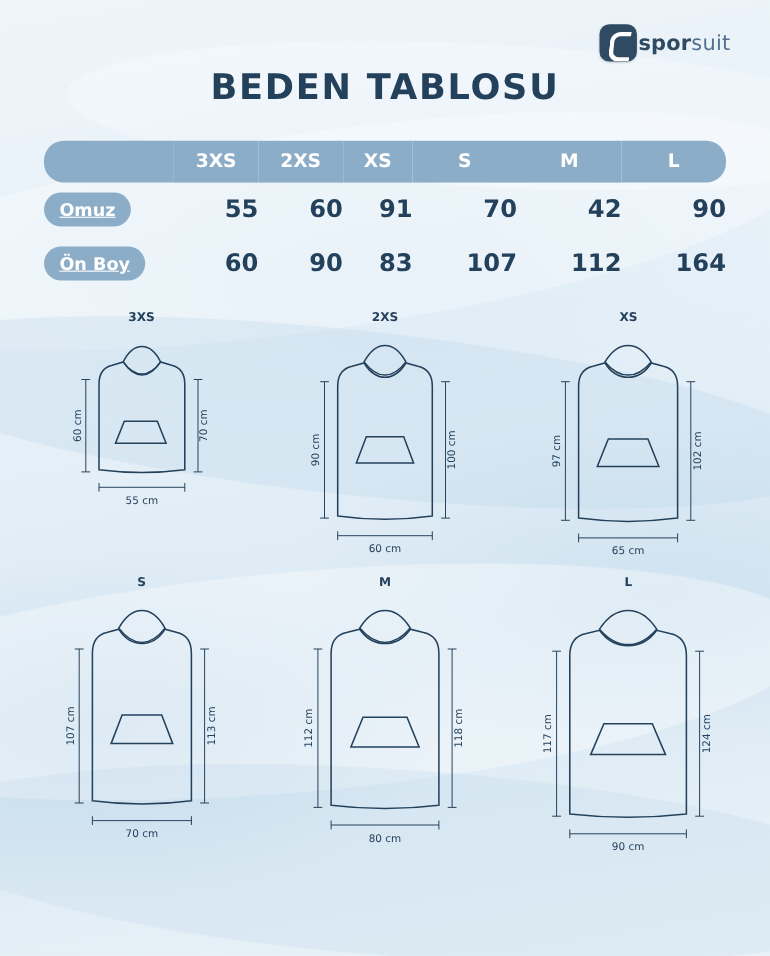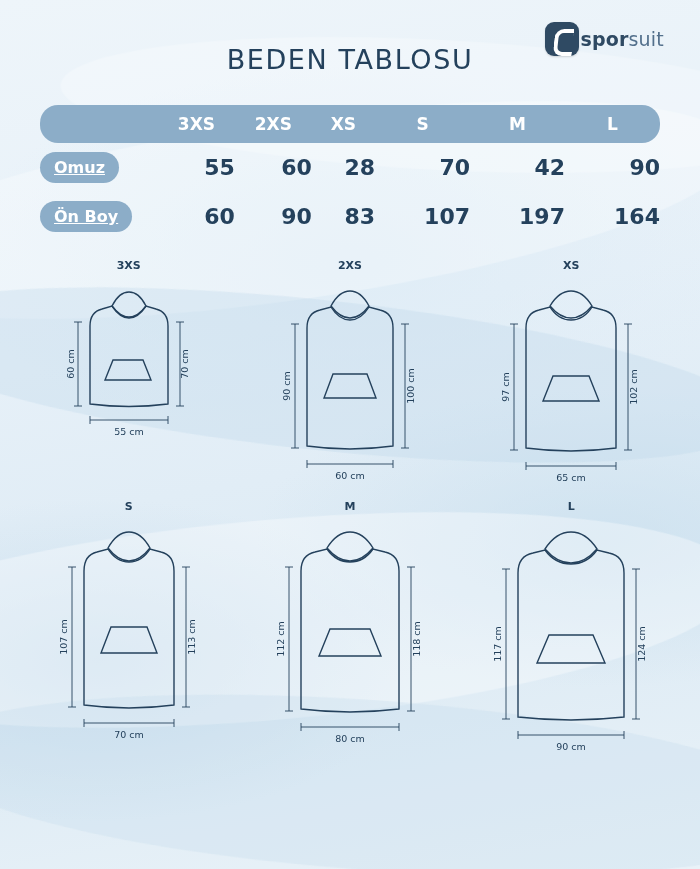--- a/index.html
+++ b/index.html
@@ -47,23 +47,23 @@
     border-top:4px solid #ffffff;
     border-bottom:4px solid #ffffff;
     border-radius:9px 0 0 9px;
     transform:skewX(-6deg);
   }
   .logo-text{font-size:19px;letter-spacing:.2px;color:#2f4a63;font-weight:bold;}
   .logo-text .light{font-weight:normal;color:#53708c;}
 
   .title{
     text-align:center;
-    font-size:27px;font-weight:normal;letter-spacing:1.6px;
+    font-size:32px;font-weight:bold;letter-spacing:1.6px;
     color:#24415c;
-    padding-top:44px;
+    padding-top:60px;
   }
 
   
   .table-wrap{margin:30px 40px 0 40px;}
   table.sizes{border-collapse:separate;border-spacing:0;width:100%;}
   table.sizes thead tr{}
   .hdr-cell{
     color:#ffffff;font-size:17px;font-weight:bold;text-align:center;
     padding:9px 0;background:#8cadc8;
   }
@@ -130,32 +130,32 @@
             <th class="hdr-cell">S</th>
             <th class="hdr-cell">M</th>
             <th class="hdr-cell hdr-right-last">L</th>
           </tr>
         </thead>
         <tbody>
           <tr>
             <td class="row-label-cell"><span class="pill">Omuz</span></td>
             <td class="val">55</td>
             <td class="val">60</td>
-            <td class="val">28</td>
+            <td class="val">91</td>
             <td class="val">70</td>
             <td class="val">42</td>
             <td class="val">90</td>
           </tr>
           <tr>
             <td class="row-label-cell"><span class="pill">Ön Boy</span></td>
             <td class="val">60</td>
             <td class="val">90</td>
             <td class="val">83</td>
             <td class="val">107</td>
-            <td class="val">197</td>
+            <td class="val">112</td>
             <td class="val">164</td>
           </tr>
         </tbody>
       </table>
     </div>
 
     <div class="grid">
 
       <div class="cell">
         <div class="cell-label">3XS</div>

